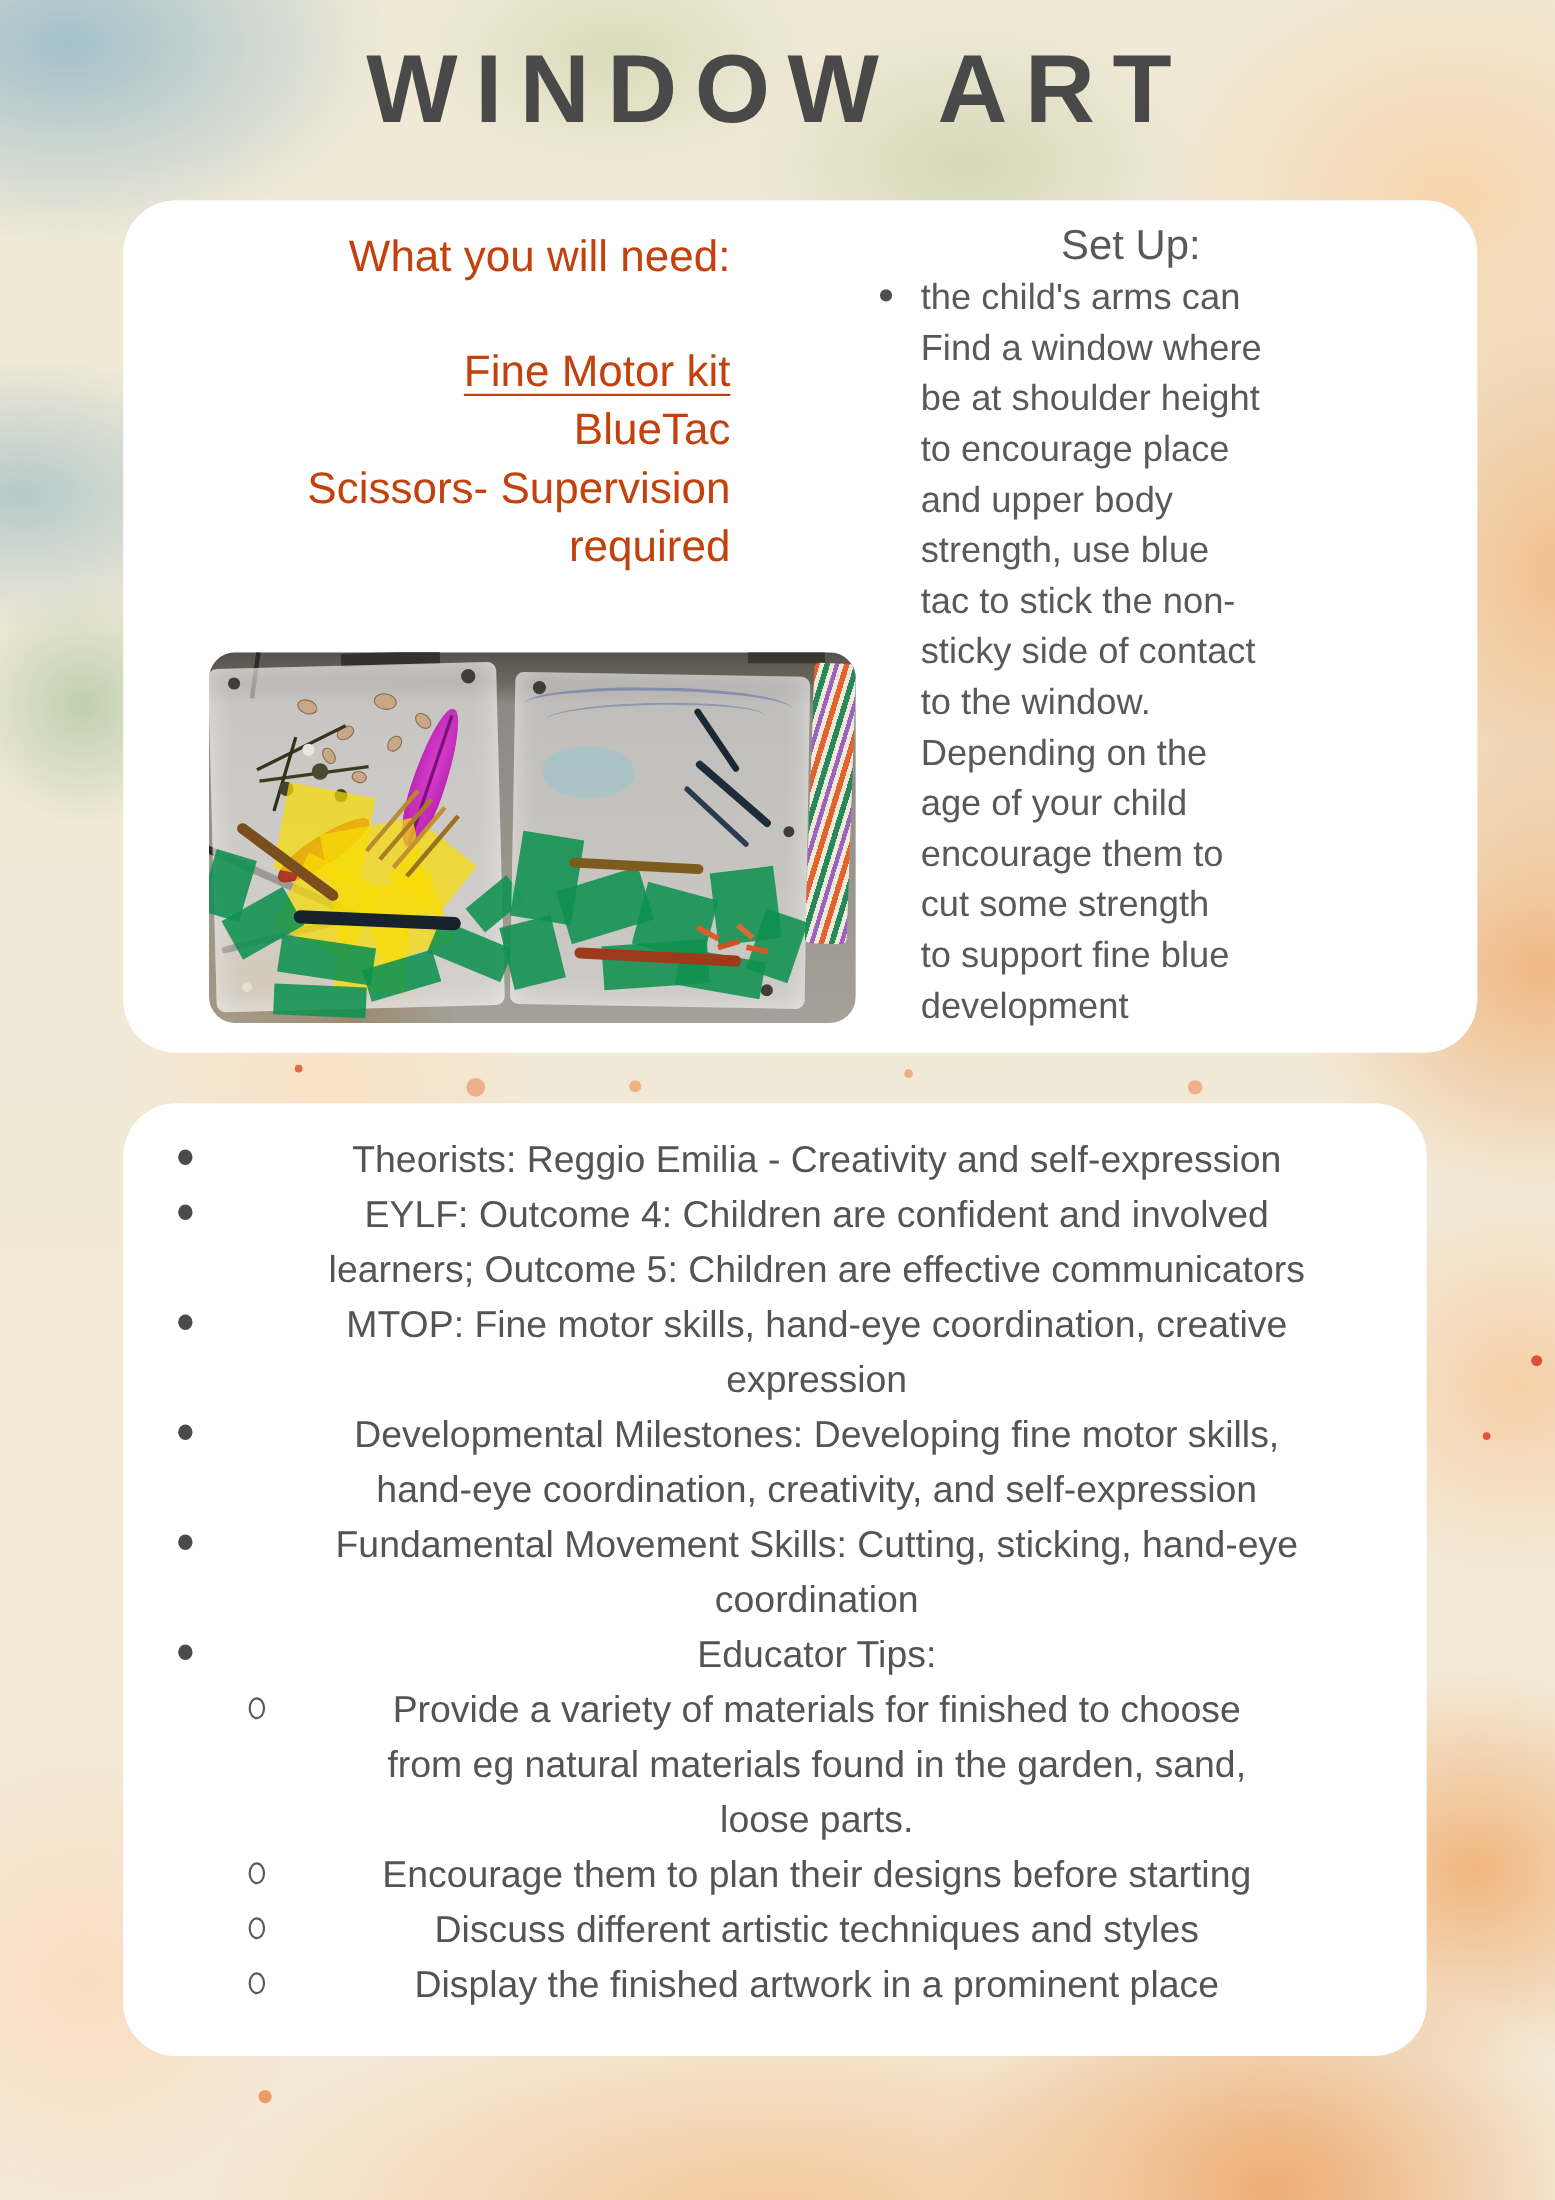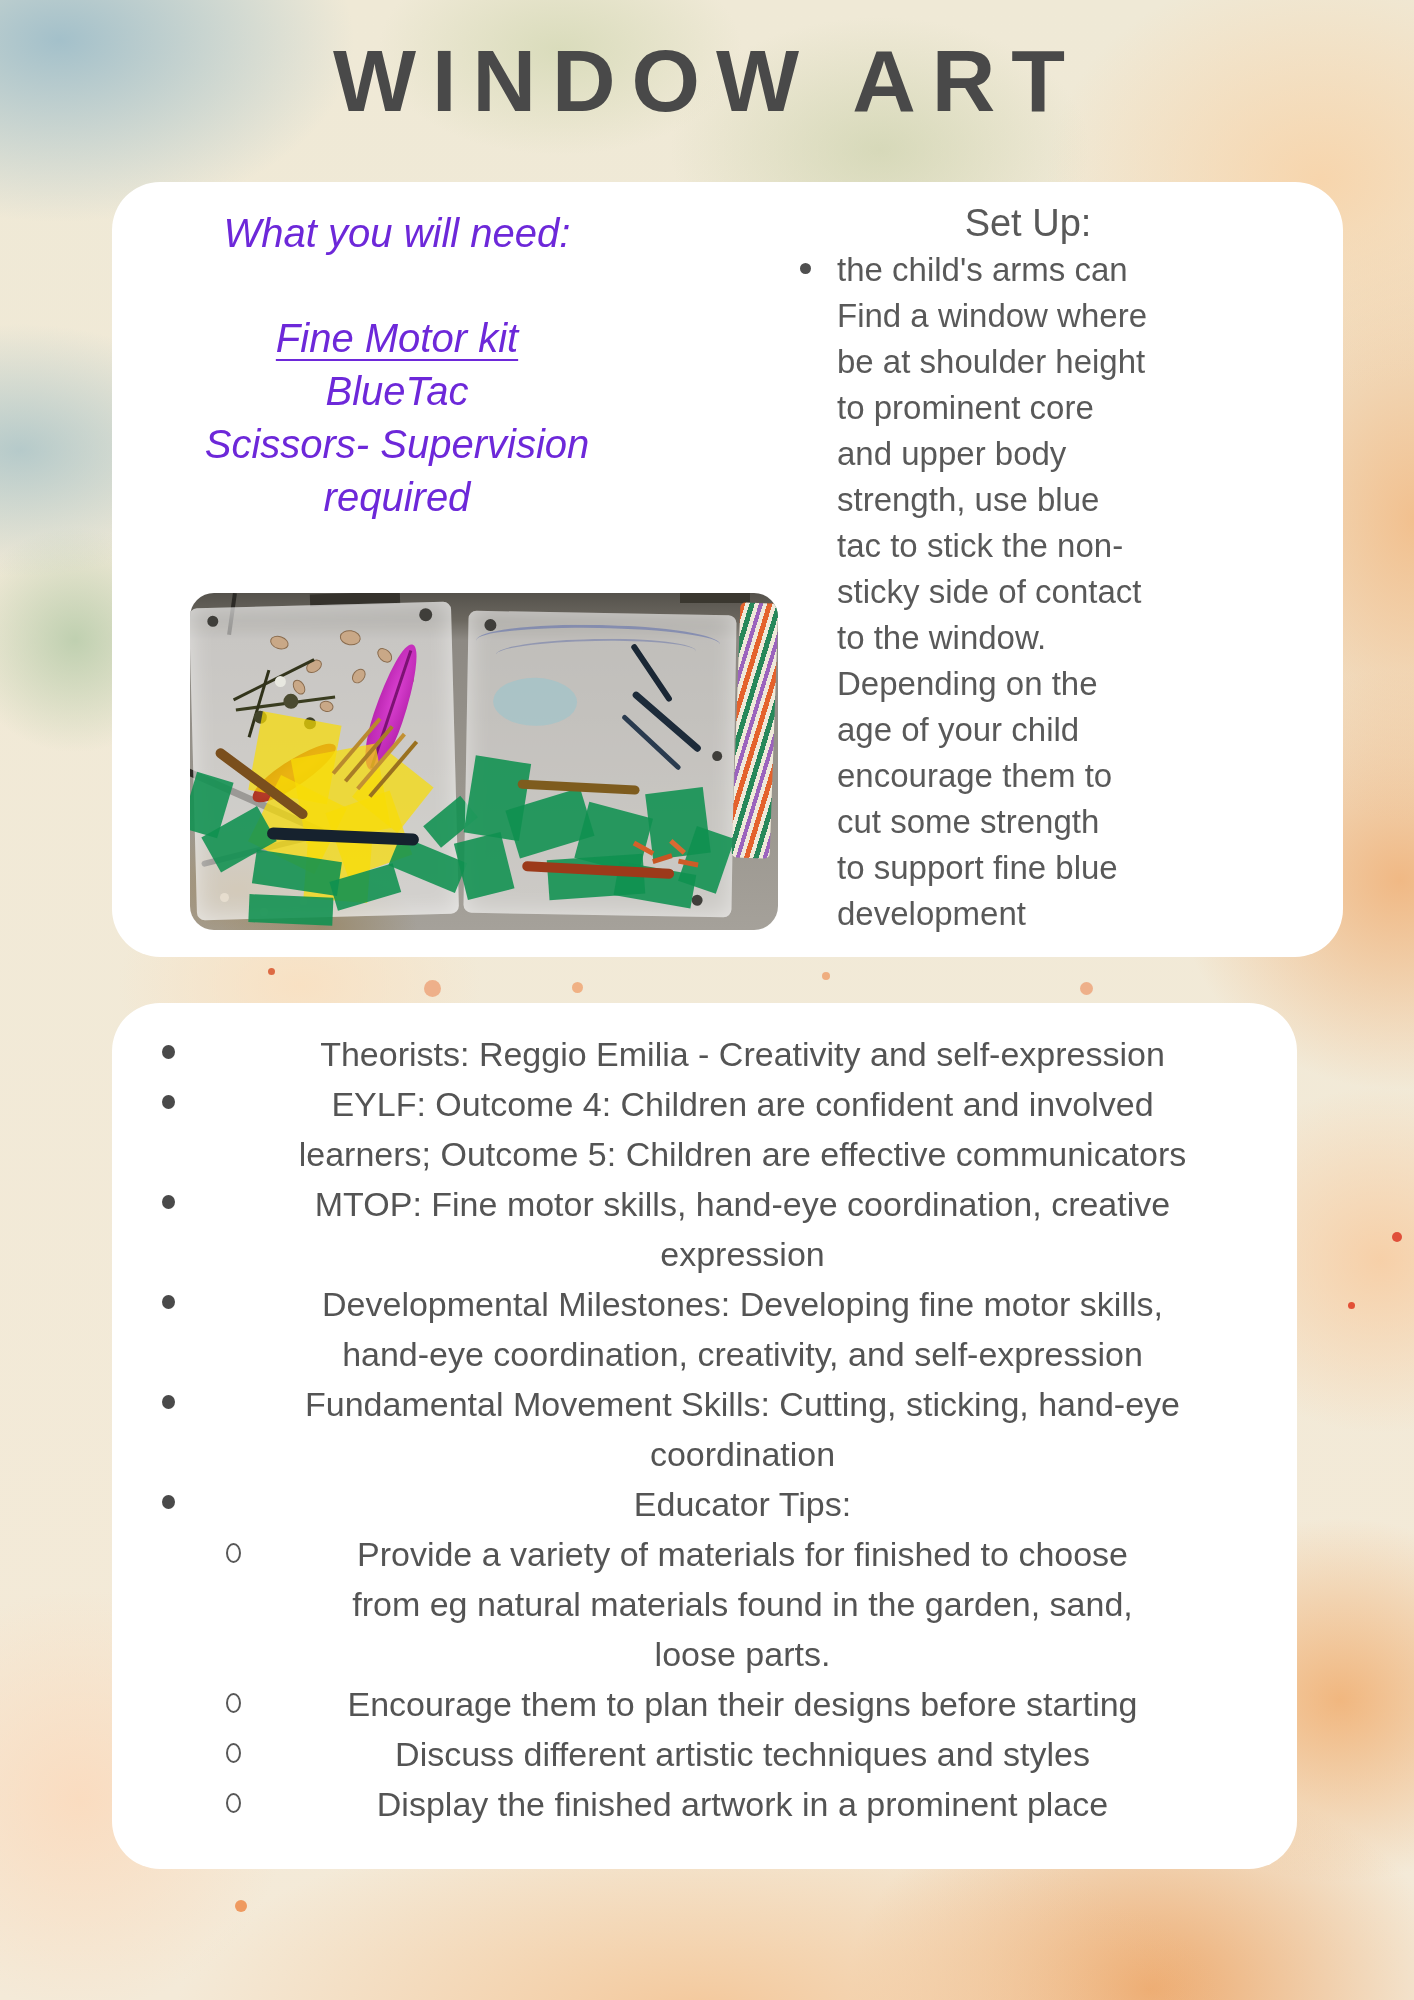--- a/index.html
+++ b/index.html
@@ -26,21 +26,21 @@
   }
   .speck{position:absolute;border-radius:50%;}
   .title{
     position:absolute; top:30px; left:0; width:100%; text-align:center;
     font-size:88px; font-weight:800; letter-spacing:16px; color:#494949;
   }
   .card{position:absolute; background:#ffffff; border-radius:48px;}
   .card1{left:112px; top:182px; width:1231px; height:775px;}
   .card2{left:112px; top:1003px; width:1185px; height:840px;}
 
-  .left-col{position:absolute; left:18px; top:24px; width:534px; text-align:center; color:#6d28d9;font-style:italic;}
+  .left-col{position:absolute; left:18px; top:24px; width:534px; text-align:right; color:#c2410c;}
   .m-heading{font-size:40px; line-height:54px;}
   .m-spacer{height:52px;}
   .m-kit{font-size:40px; line-height:53px; text-decoration:underline; text-underline-offset:7px; text-decoration-thickness:2px;}
   .m-item{font-size:40px; line-height:53px;}
 
   .right-col{position:absolute; left:676px; top:18px; width:620px; color:#595959;}
   .s-heading{width:480px; text-align:center; font-size:38px; line-height:46px;}
   .setup-list{position:relative; padding-left:49px; margin-top:1px;}
   .setup-dot{position:absolute; left:12px; top:16px; width:11px; height:11px; border-radius:50%; background:#4f4f4f;}
   .setup-line{font-size:33px; line-height:46px; white-space:nowrap;}
@@ -193,21 +193,21 @@
     </div>
 
     <div class="right-col">
       <div class="s-heading">Set Up:</div>
       <div class="setup-list">
         <span class="setup-dot"></span>
         <div id="setup-lines">
             <div class="setup-line">the child's arms can</div>
             <div class="setup-line">Find a window where</div>
             <div class="setup-line">be at shoulder height</div>
-            <div class="setup-line">to prominent core</div>
+            <div class="setup-line">to encourage place</div>
             <div class="setup-line">and upper body</div>
             <div class="setup-line">strength, use blue</div>
             <div class="setup-line">tac to stick the non-</div>
             <div class="setup-line">sticky side of contact</div>
             <div class="setup-line">to the window.</div>
             <div class="setup-line">Depending on the</div>
             <div class="setup-line">age of your child</div>
             <div class="setup-line">encourage them to</div>
             <div class="setup-line">cut some strength</div>
             <div class="setup-line">to support fine blue</div>

